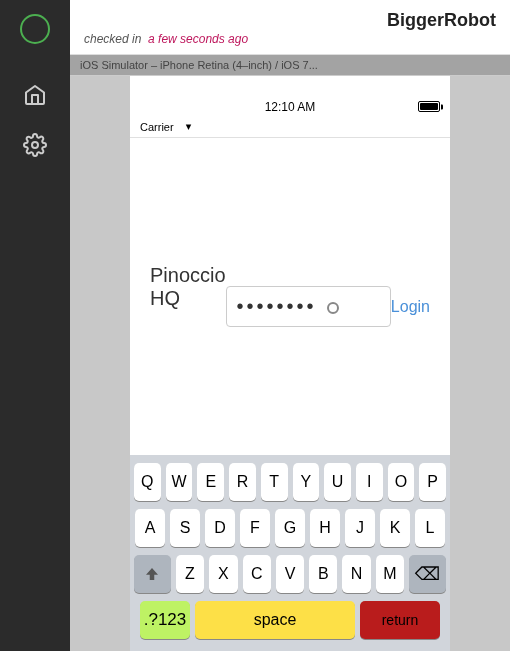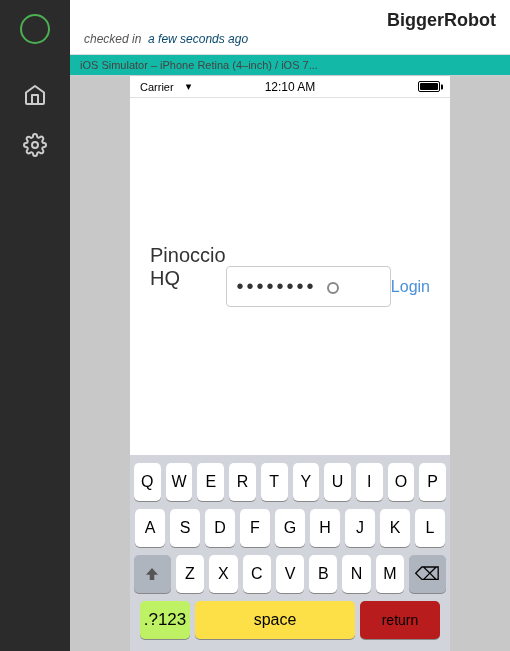--- a/index.html
+++ b/index.html
@@ -71,21 +71,21 @@
       color: #888;
       margin-top: 1px;
     }
     .topbar-subtitle span {
       color: #555;
       font-style: italic;
     }
 
     
     .device-bar {
-      background: #14b8a6;
+      background: #a3a3a3;
       border-bottom: 1px solid #ccc;
       padding: 4px 10px;
       font-size: 11px;
       color: #444;
       white-space: nowrap;
       overflow: hidden;
       text-overflow: ellipsis;
     }
 
     
@@ -118,20 +118,21 @@
       font-size: 11px;
       background: #fff;
       border-bottom: 1px solid #e0e0e0;
     }
     .status-left {
       display: flex;
       align-items: center;
       gap: 12px;
       font-size: 11px;
       color: #000;
+      margin-top: 40px;
     }
     .status-time {
       font-size: 12px;
       font-weight: 500;
       color: #000;
       position: absolute;
       left: 50%;
       transform: translateX(-50%);
     }
     .status-right {
@@ -344,21 +345,21 @@
     </svg>
   </div>
 </div>
 
 <div class="main">
 
   <div class="topbar">
     <div class="topbar-title">BiggerRobot</div>
     <div class="topbar-subtitle">
       <span>checked in</span>
-      &nbsp;<span style="color:#0c4a6e;">a few seconds ago</span>
+      &nbsp;<span style="color:#be185d;">a few seconds ago</span>
     </div>
   </div>
 
   <div class="device-bar">
     <span>iOS Simulator – iPhone Retina (4–inch) / iOS 7...</span>
   </div>
 
   <div class="phone-container">
     <div class="phone">
 

